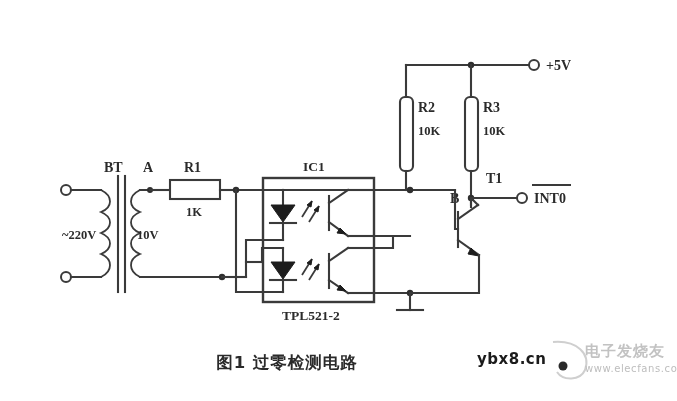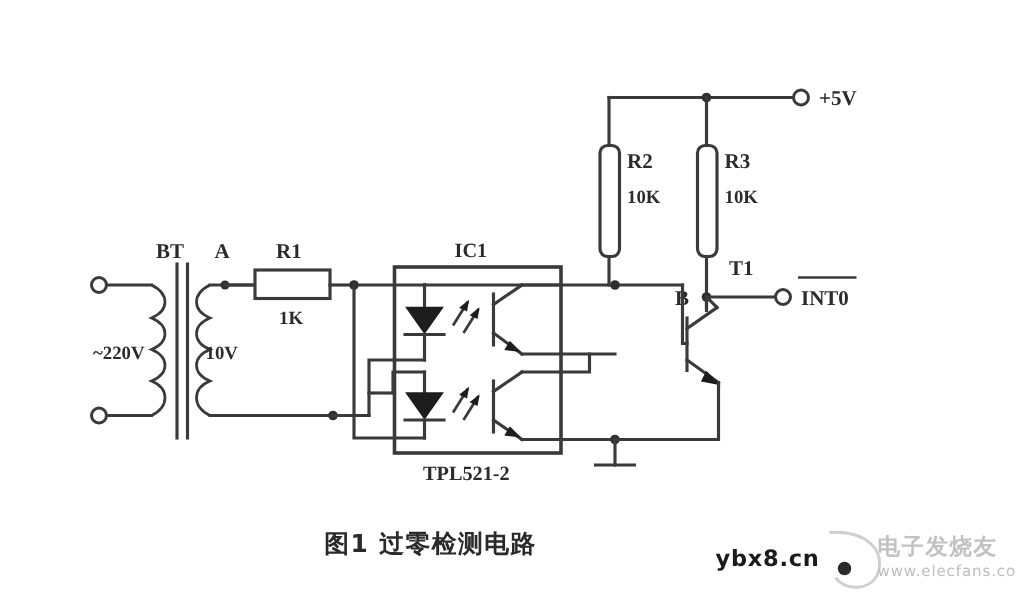--- a/index.html
+++ b/index.html
@@ -85,21 +85,21 @@
     color: #2a2a2a;
     letter-spacing: 1px;
   }
   .caption-inner {
     display: inline-block;
     transform: translateX(-25px);
   }
   #watermark-zone {
     position: absolute;
     right: 4px;
-    bottom: 2px;
+    bottom: 15px;
     width: 200px;
     height: 54px;
     pointer-events: none;
   }
   .wm-ybx {
     position: absolute;
     left: 4px;
     top: 18px;
     font-family: "DejaVu Sans", sans-serif;
     font-size: 15px;

